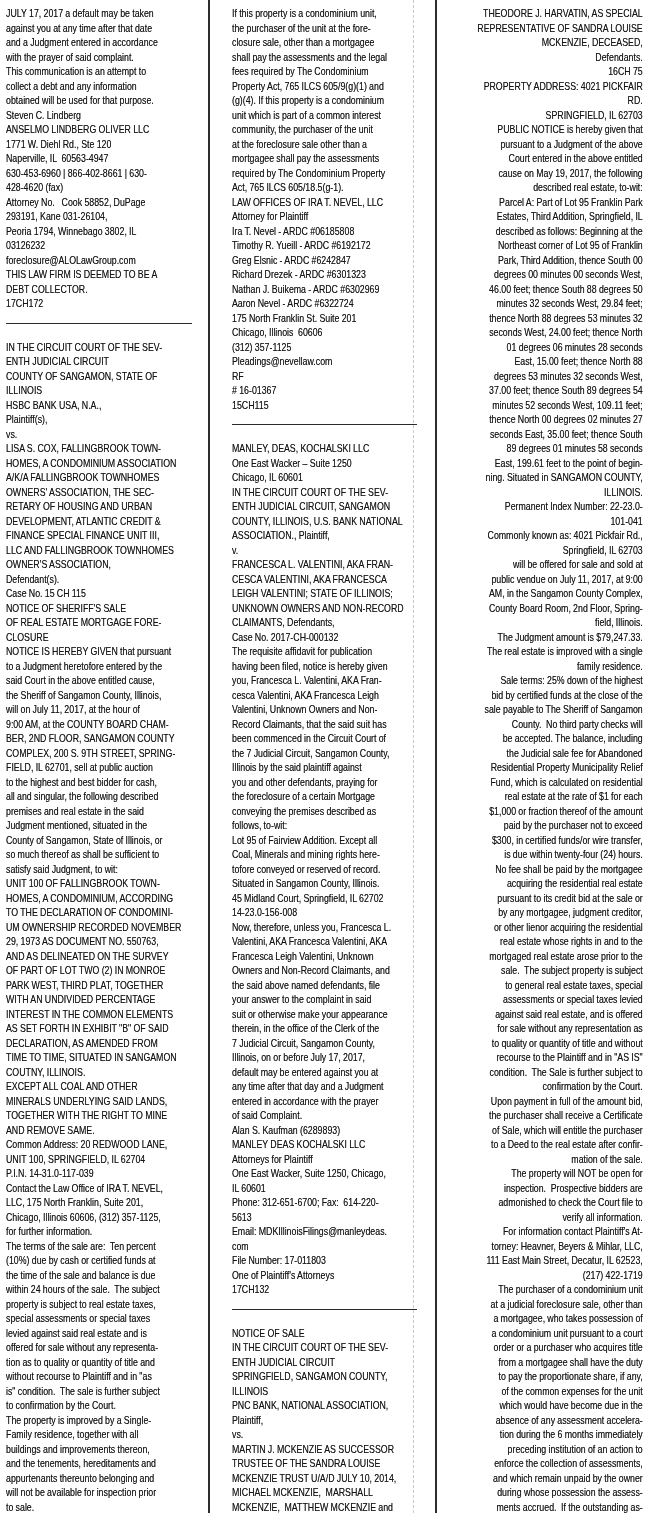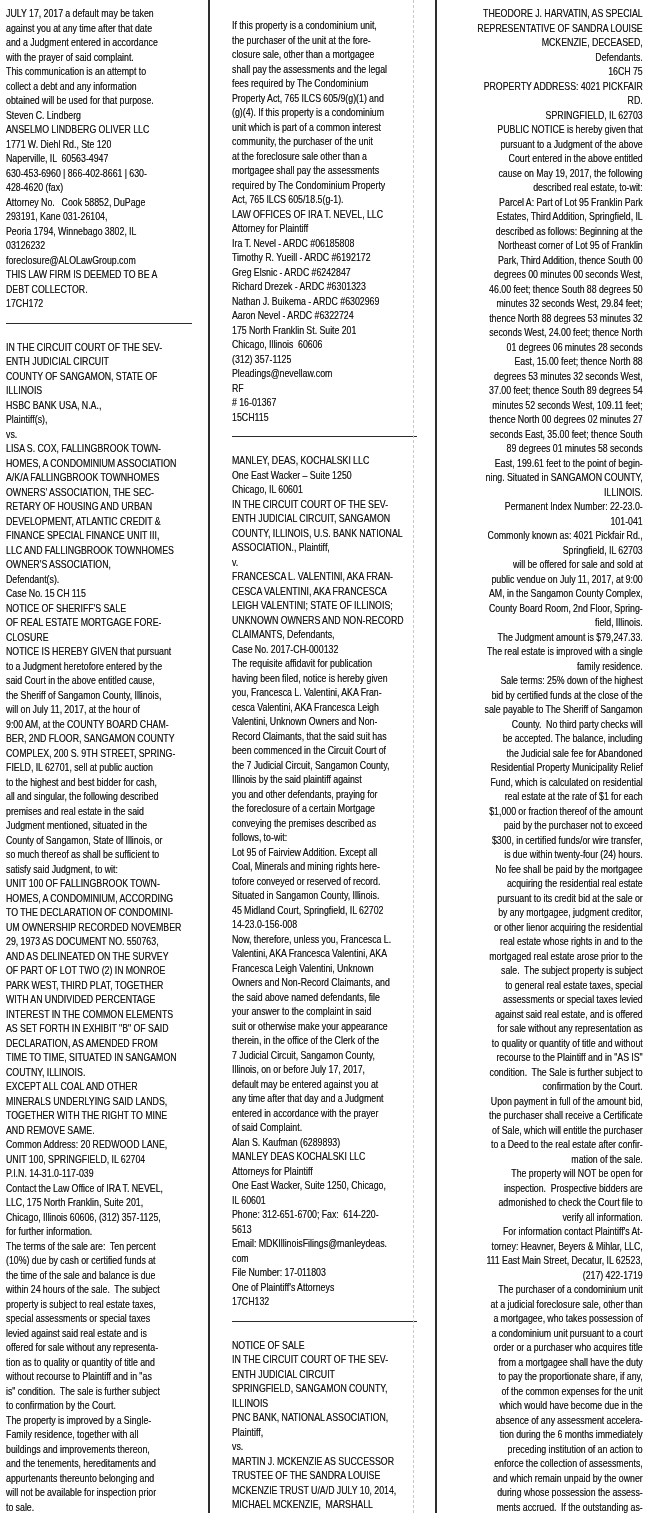--- a/index.html
+++ b/index.html
@@ -1,20 +1,20 @@
 <!DOCTYPE html>
 <html><head>
 <meta charset="utf-8">
 <style>
   html,body{margin:0;padding:0;background:#ffffff;}
   body{width:646px;height:1513px;overflow:hidden;}
   .page{display:flex;width:646px;height:1513px;background:#ffffff;color:#161616;gap:8px;}
   .col{box-sizing:border-box;height:100%;overflow:hidden;}
   .c1{width:211px;padding:6px 8px 0 6px;}
-  .c2{width:219px;padding:18px 10px 0 14px;position:relative;}
+  .c2{width:219px;padding:6px 10px 0 14px;position:relative;}
   .c3{width:212px;padding:6px 4px 0 11px;text-align:right;}
   .vrule{width:2px;background:#2e2e2e;height:100%;flex:0 0 2px;}
   .c2::after{content:"";position:absolute;top:0;bottom:0;right:13px;border-right:1px dashed #c9c9c9;}
   .txt{
     font-family:"Liberation Sans","DejaVu Sans",sans-serif;
     font-size:10.8px;
     line-height:14.5px;
     white-space:pre-wrap;
     width:123%;
     transform:scaleX(0.815);

